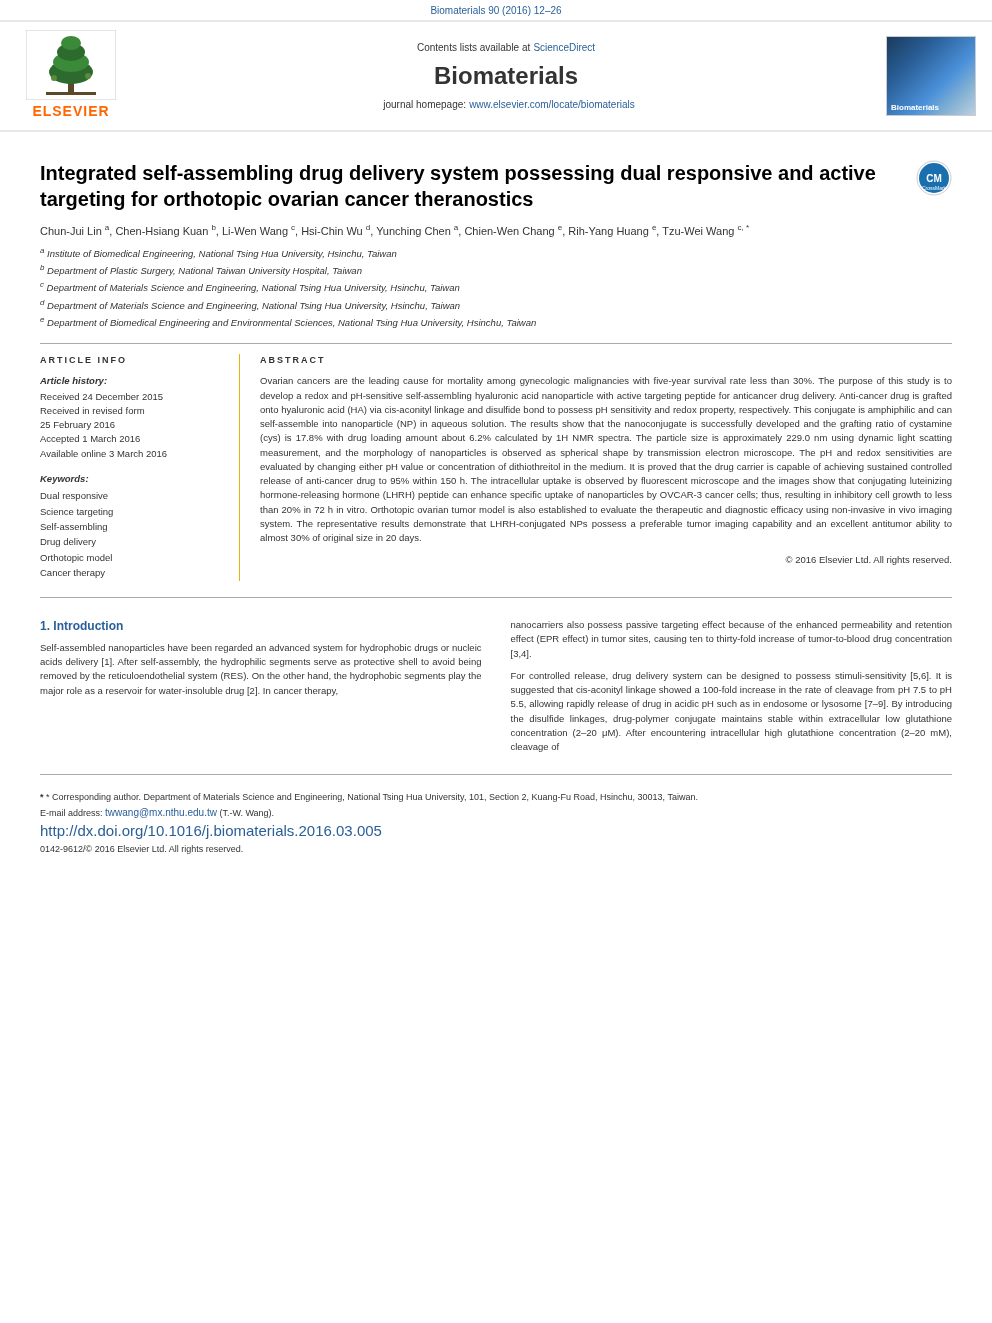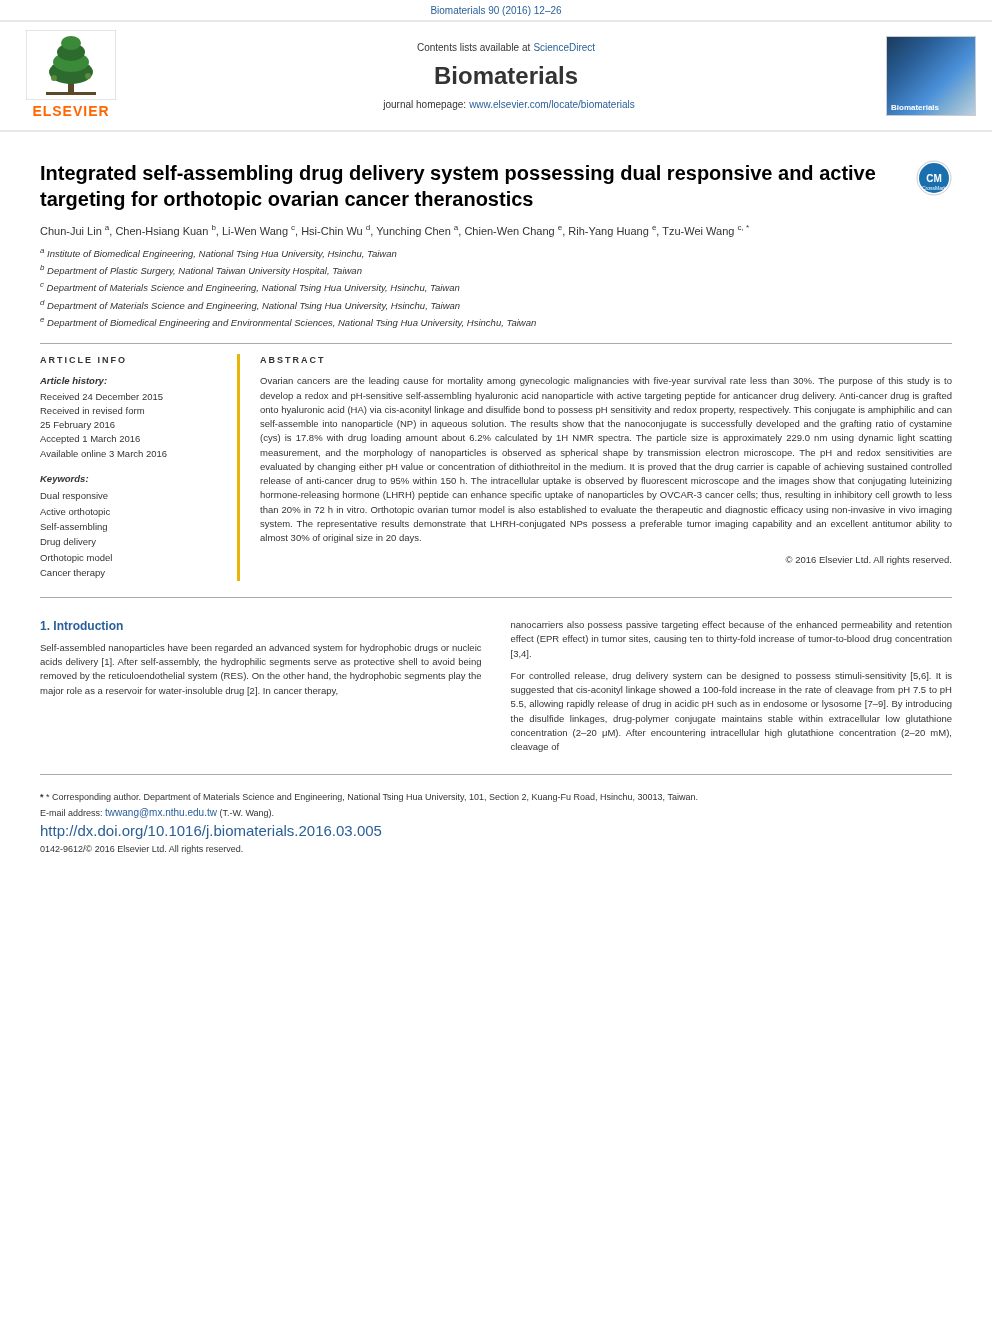--- a/index.html
+++ b/index.html
@@ -145,21 +145,21 @@
 
     .article-info-abstract {
       display: flex;
       gap: 20px;
       margin-top: 10px;
     }
 
     .article-info-col {
       width: 200px;
       flex-shrink: 0;
-      border-right: 3px solid #eab308;
+      border-right: 1px solid #eab308;
       padding-right: 24px;
     }
 
     .abstract-col {
       flex: 1;
     }
 
     .col-heading {
       font-size: 9px;
       font-weight: bold;
@@ -362,21 +362,21 @@
         <div class="history-item">Received 24 December 2015</div>
         <div class="history-item">Received in revised form</div>
         <div class="history-item">25 February 2016</div>
         <div class="history-item">Accepted 1 March 2016</div>
         <div class="history-item">Available online 3 March 2016</div>
       </div>
 
       <div class="keywords-section">
         <div class="keyword-label">Keywords:</div>
         <div class="keyword-item">Dual responsive</div>
-        <div class="keyword-item">Active orthotopic</div>
+        <div class="keyword-item">Science targeting</div>
         <div class="keyword-item">Self-assembling</div>
         <div class="keyword-item">Drug delivery</div>
         <div class="keyword-item">Orthotopic model</div>
         <div class="keyword-item">Cancer therapy</div>
       </div>
     </div>
 
     <div class="abstract-col">
       <div class="col-heading">ABSTRACT</div>
       <div class="abstract-text">Ovarian cancers are the leading cause for mortality among gynecologic malignancies with five-year survival rate less than 30%. The purpose of this study is to develop a redox and pH-sensitive self-assembling hyaluronic acid nanoparticle with active targeting peptide for anticancer drug delivery. Anti-cancer drug is grafted onto hyaluronic acid (HA) via cis-aconityl linkage and disulfide bond to possess pH sensitivity and redox property, respectively. This conjugate is amphiphilic and can self-assemble into nanoparticle (NP) in aqueous solution. The results show that the nanoconjugate is successfully developed and the grafting ratio of cystamine (cys) is 17.8% with drug loading amount about 6.2% calculated by 1H NMR spectra. The particle size is approximately 229.0 nm using dynamic light scatting measurement, and the morphology of nanoparticles is observed as spherical shape by transmission electron microscope. The pH and redox sensitivities are evaluated by changing either pH value or concentration of dithiothreitol in the medium. It is proved that the drug carrier is capable of achieving sustained controlled release of anti-cancer drug to 95% within 150 h. The intracellular uptake is observed by fluorescent microscope and the images show that conjugating luteinizing hormone-releasing hormone (LHRH) peptide can enhance specific uptake of nanoparticles by OVCAR-3 cancer cells; thus, resulting in inhibitory cell growth to less than 20% in 72 h in vitro. Orthotopic ovarian tumor model is also established to evaluate the therapeutic and diagnostic efficacy using non-invasive in vivo imaging system. The representative results demonstrate that LHRH-conjugated NPs possess a preferable tumor imaging capability and an excellent antitumor ability to almost 30% of original size in 20 days.</div>

